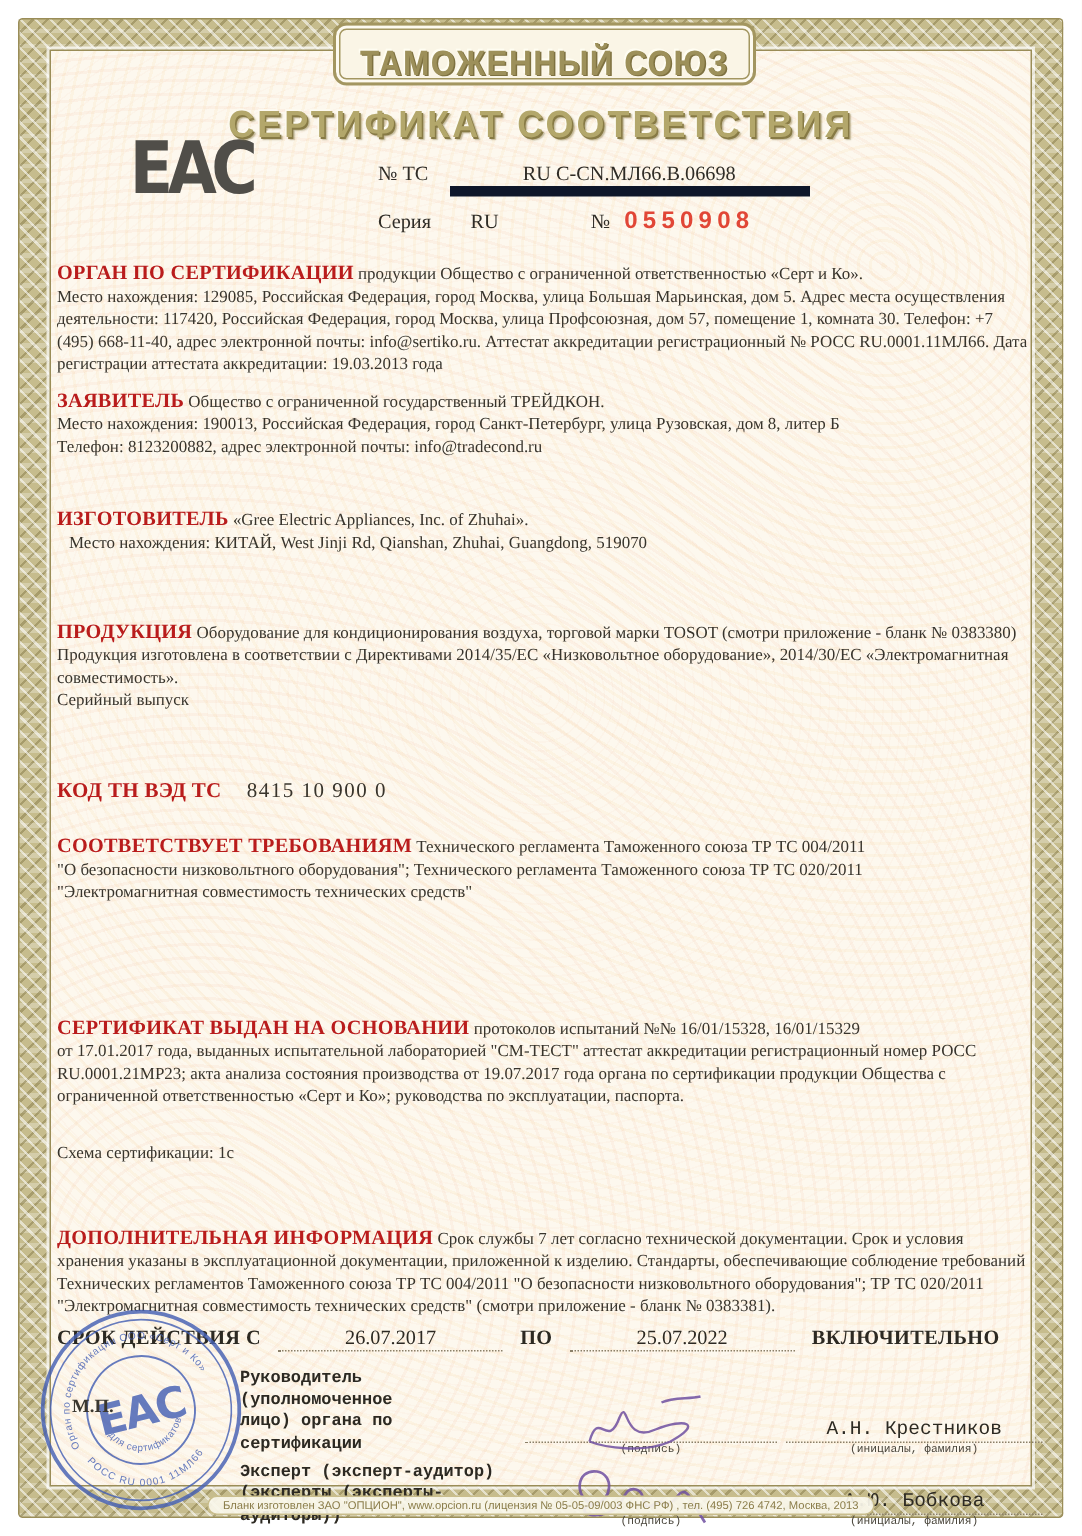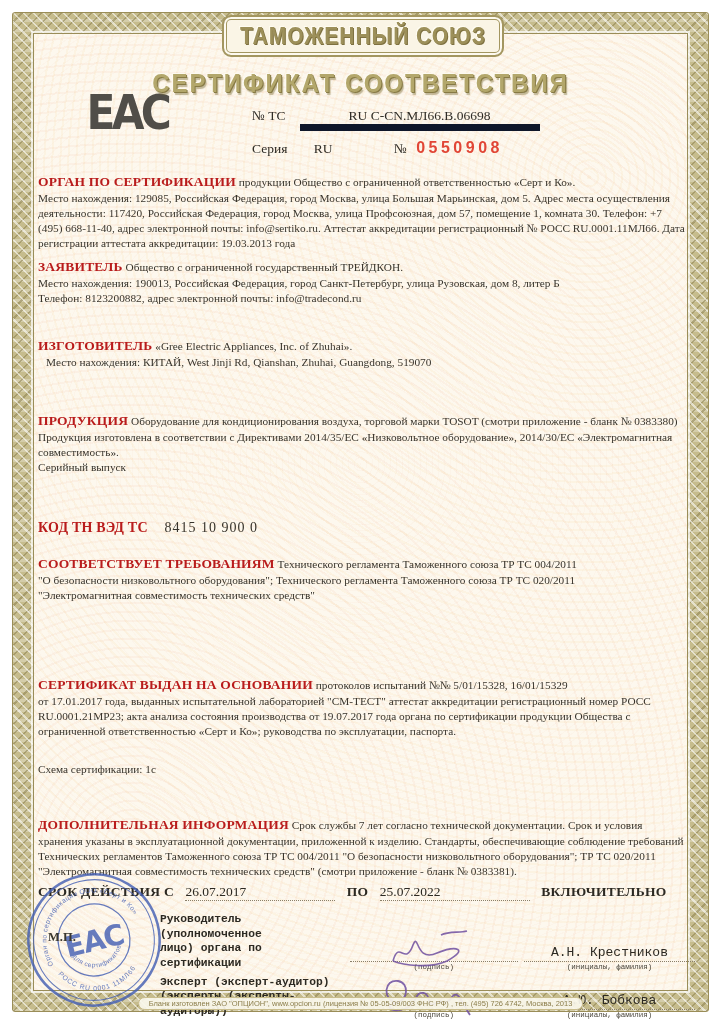--- a/index.html
+++ b/index.html
@@ -20,21 +20,21 @@
       repeating-radial-gradient(circle at 15% 85%, rgba(236,150,110,0.08) 0 2px, rgba(0,0,0,0) 2px 9px),
       repeating-radial-gradient(circle at 50% 45%, rgba(240,180,150,0.06) 0 1px, rgba(0,0,0,0) 1px 6px);
     box-shadow: 0 0 0 1px #9a8d58, 0 0 0 3px rgba(255,255,255,0.7);}
 
   .abs{position:absolute;}
 
   
   .union-box{top:15px;left:222px;width:278px;height:38px;
     border:2px solid #a39660;border-radius:9px;background:#faf5e6;
     box-shadow: inset 0 0 0 2px #fdfaf0, inset 0 0 0 3px #a39660;
-    display:flex;align-items:center;justify-content:center;}
+    display:flex;align-items:flex-end;justify-content:center;}
   .union-title{font-family:"Liberation Sans",sans-serif;font-weight:bold;font-size:21px;
     letter-spacing:1px;color:#9d905a;transform:scaleY(1.12);
     text-shadow:1px 1px 0 #7e7140, -1px -1px 0 #fffdf2;}
   .eac-logo{top:84px;left:83px;font-family:"DejaVu Sans",sans-serif;font-weight:bold;
     font-size:46px;line-height:56px;color:#504e49;letter-spacing:-4px;transform:scale(0.92,1.05);}
   .cert-title{top:70px;left:0;width:721px;text-align:center;
     font-family:"Liberation Sans",sans-serif;font-weight:bold;font-size:24px;letter-spacing:2px;
     color:#b3a76b;transform:scaleY(1.05);
     text-shadow:1px 1px 0 #877a45, -1px -1px 0 #fdfaf0, 2px 2px 1px rgba(135,122,69,0.5);}
   .number-line{top:108px;left:252px;font-size:13.5px;color:#2f2c26;}
@@ -48,21 +48,21 @@
   
   .sec{left:38px;width:650px;color:#38342c;font-size:11.3px;line-height:1.33;}
   .sec-h{font-weight:bold;font-size:13.5px;color:#b91c1c;letter-spacing:0.2px;}
   .sec-h.big{font-size:14px;}
   .sec-lead{font-size:11.3px;}
   .code-val{font-size:14px;margin-left:14px;letter-spacing:1px;}
 
   
   .validity{top:884px;left:38px;width:650px;font-size:13.5px;color:#2c2922;}
   .validity .lbl{font-weight:bold;letter-spacing:0.3px;}
-  .v-date{display:inline-block;width:150px;text-align:left;border-bottom:1px dotted #8b8069;margin:0 8px;}
+  .v-date{display:inline-block;width:150px;text-align:center;border-bottom:1px dotted #8b8069;margin:0 8px;}
 
   
   .sig-block{top:912px;left:160px;width:535px;}
   .sig-row{display:flex;align-items:flex-end;margin-bottom:4px;font-family:Liberation Mono, monospace;}
   .role{width:188px;font-weight:bold;font-size:11.3px;line-height:1.3;color:#2c2922;}
   .sig-col{width:172px;text-align:center;position:relative;padding:0 6px;}
   .sig-line{border-bottom:1px dotted #8b8069;height:26px;position:relative;}
   .sig-line svg{position:absolute;left:50%;transform:translateX(-50%);bottom:-10px;overflow:visible;}
   .caption{font-size:7.5px;color:#4a463c;padding-top:1px;}
   .name-col{width:175px;text-align:center;}
@@ -133,21 +133,21 @@
 
   <div class="abs sec" style="top:555px">
     <span class="sec-h">СООТВЕТСТВУЕТ ТРЕБОВАНИЯМ</span>
     <span class="sec-lead">Технического регламента Таможенного союза ТР ТС 004/2011</span>
     <div>"О безопасности низковольтного оборудования"; Технического регламента Таможенного союза ТР ТС 020/2011</div>
     <div>"Электромагнитная совместимость технических средств"</div>
   </div>
 
   <p class="abs sec" style="top:665px">
     <span class="sec-h">СЕРТИФИКАТ ВЫДАН НА ОСНОВАНИИ</span>
-    <span class="sec-lead">протоколов испытаний №№ 5/01/15328, 16/01/15329</span><br>
+    <span class="sec-lead">протоколов испытаний №№ 16/01/15328, 16/01/15329</span><br>
     <span>от 17.01.2017 года, выданных испытательной лабораторией "СМ-ТЕСТ" аттестат аккредитации регистрационный номер РОСС RU.0001.21МР23; акта анализа состояния производства от 19.07.2017 года органа по сертификации продукции Общества с ограниченной ответственностью «Серт и Ко»; руководства по эксплуатации, паспорта.</span>
   </p>
   <div class="abs sec" style="top:762px">Схема сертификации: 1с</div>
 
   <p class="abs sec" style="top:805px">
     <span class="sec-h">ДОПОЛНИТЕЛЬНАЯ ИНФОРМАЦИЯ</span>
     <span class="sec-lead">Срок службы 7 лет согласно технической документации. Срок и условия</span><br>
     <span>хранения указаны в эксплуатационной документации, приложенной к изделию. Стандарты, обеспечивающие соблюдение требований Технических регламентов Таможенного союза ТР ТС 004/2011 "О безопасности низковольтного оборудования"; ТР ТС 020/2011 "Электромагнитная совместимость технических средств" (смотри приложение - бланк № 0383381).</span>
   </p>
 

